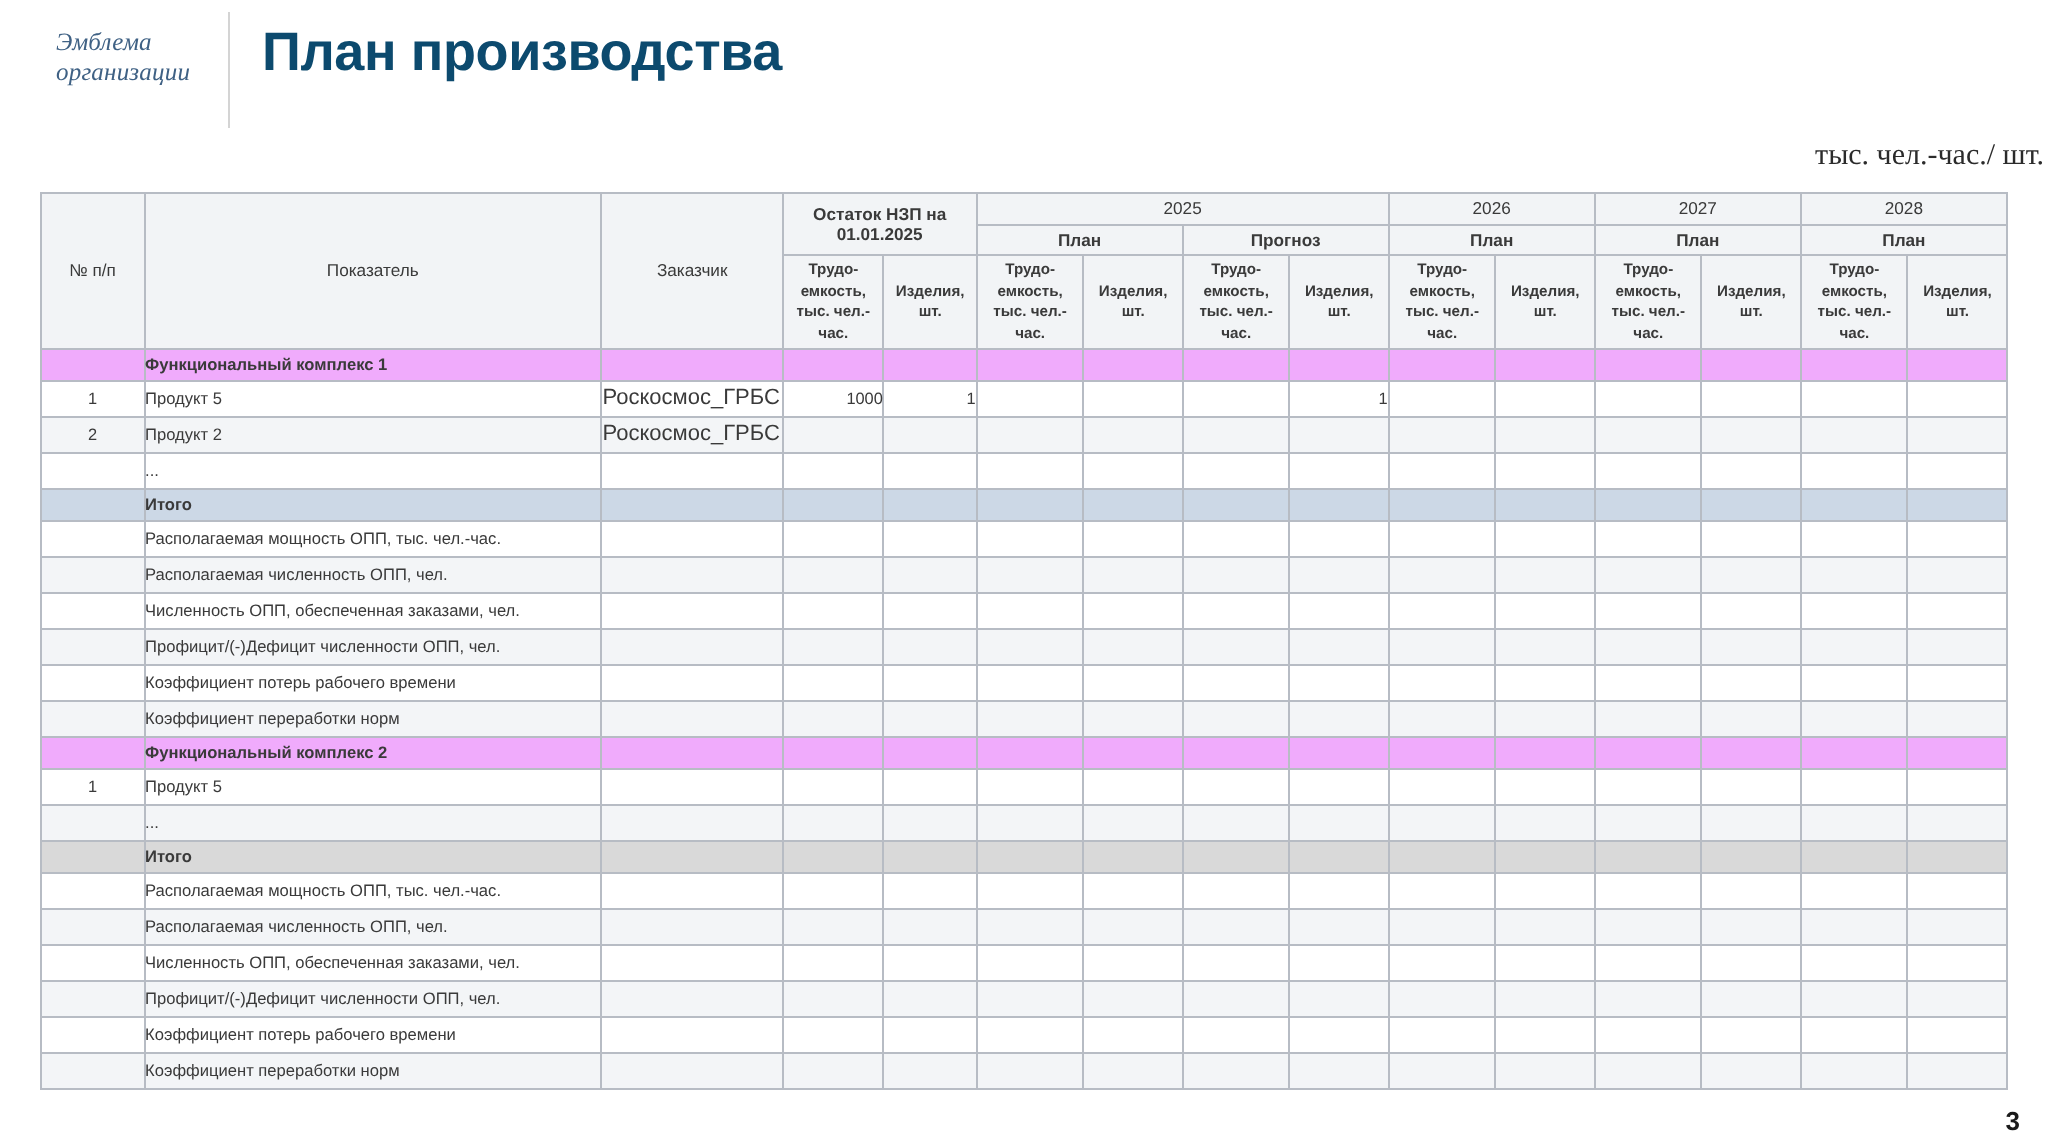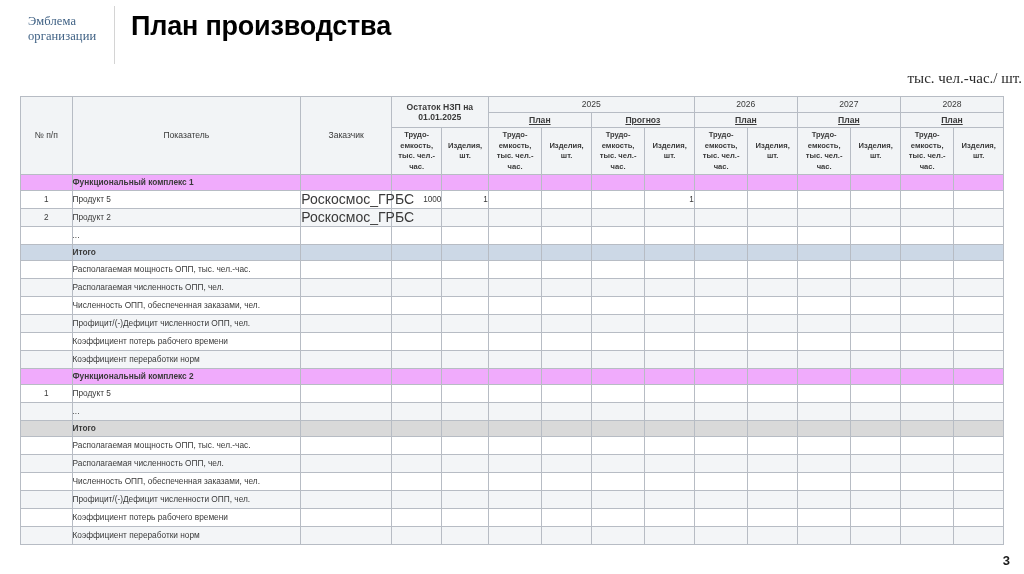--- a/index.html
+++ b/index.html
@@ -22,40 +22,41 @@
     left: 0; top: 0;
     width: 1024px;
     height: 72px;
   }
   .emblem {
     position: absolute;
     left: 28px;
     top: 14px;
     width: 80px;
     font-family: "Liberation Serif", serif;
+    font-style: italic;
     font-size: 12.5px;
     line-height: 15px;
     color: #3f6184;
     letter-spacing: 0.1px;
   }
   .header-divider {
     position: absolute;
     left: 114px;
     top: 6px;
     width: 1px;
     height: 58px;
     background: #d4d4d4;
   }
   .slide-title {
     position: absolute;
     left: 131px;
     top: 11px;
     font-size: 27px;
     font-weight: bold;
-    color: #000000;
+    color: #0c4a6e;
     letter-spacing: -0.2px;
     white-space: nowrap;
   }
 
   
   .units-caption {
     position: absolute;
     right: 2px;
     top: 70px;
     font-family: "Liberation Serif", serif;
@@ -98,21 +99,20 @@
     font-weight: bold;
     font-size: 8.6px;
   }
   thead th.hyear {
     font-weight: normal;
     font-size: 8.6px;
   }
   thead th.hplan {
     font-weight: bold;
     font-size: 8.6px;
-    text-decoration: underline;
   }
   thead th.hmain {
     font-size: 8.6px;
   }
   thead th.hleaf {
     font-size: 7.6px;
     line-height: 9.6px;
     font-weight: bold;
   }
 
@@ -124,23 +124,23 @@
   td.c-num {
     text-align: center;
     font-size: 8.2px;
   }
   td.c-ind {
     text-align: left;
     padding-left: 4px;
     font-size: 8.3px;
   }
   td.c-cust {
-    text-align: right;
+    text-align: left;
     padding-left: 4px;
-    font-size: 14px;
+    font-size: 11px;
   }
   td.c-val {
     text-align: right;
     padding-right: 4px;
     font-size: 8.2px;
   }
 
   tr.r-section > td {
     background: #f0abfc;
     height: 15px;

